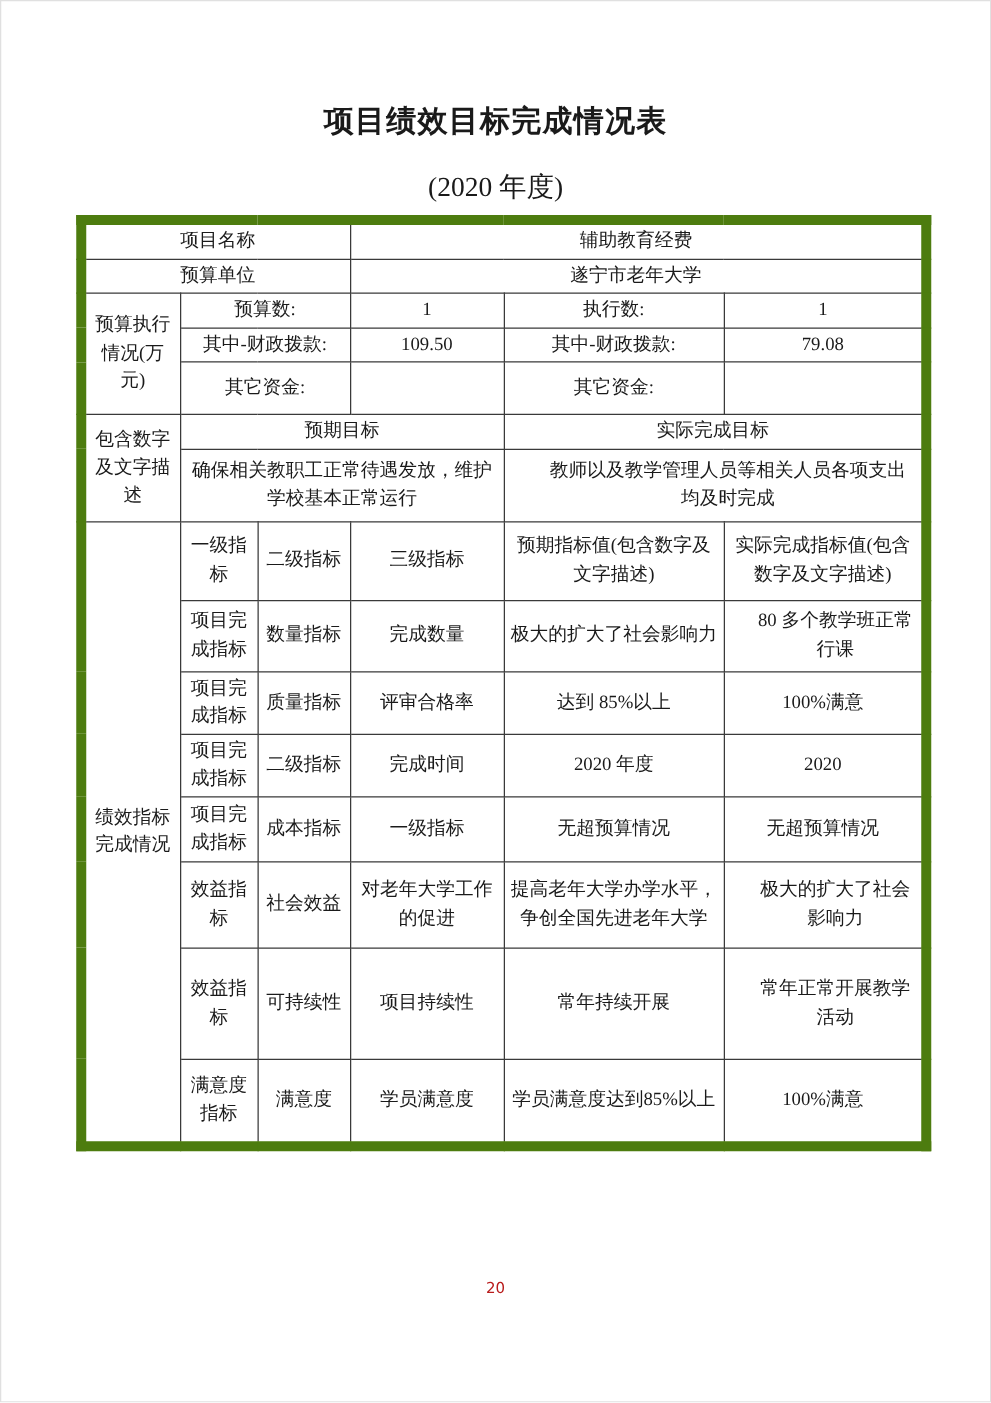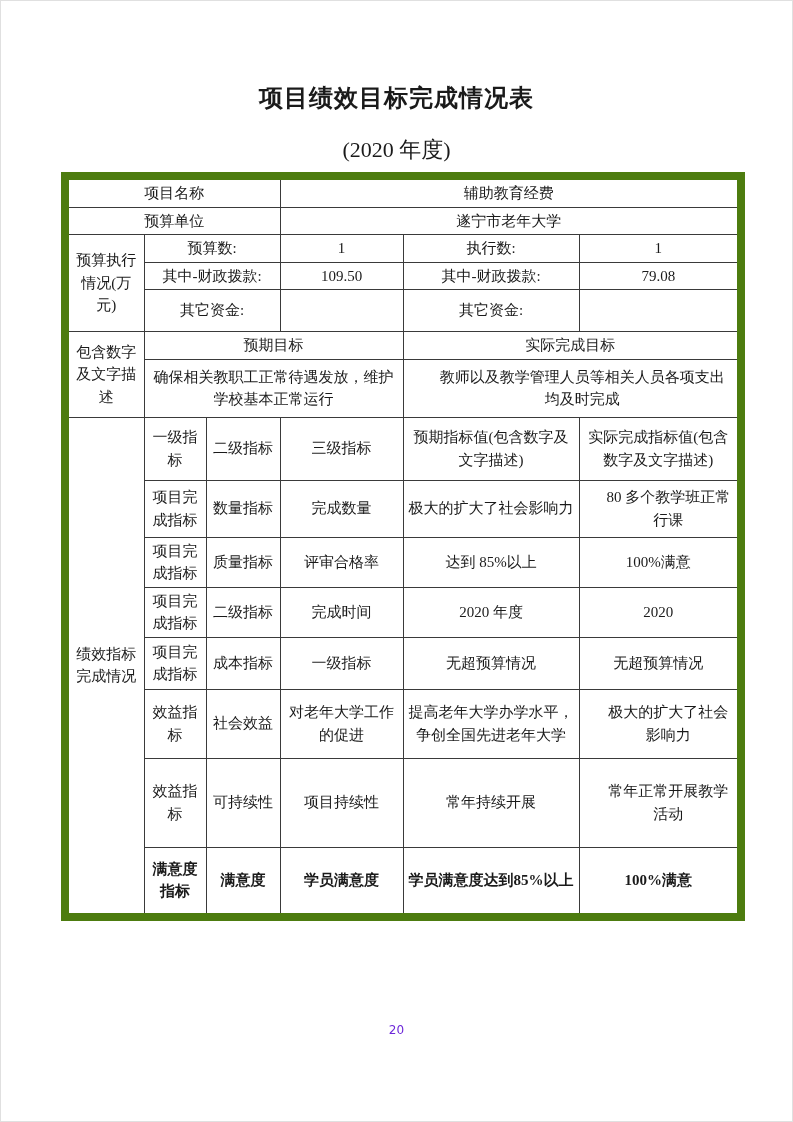--- a/index.html
+++ b/index.html
@@ -48,34 +48,34 @@
     overflow-wrap: anywhere;
   }
   table.perf { border: 8px solid #4d7c0f; }
   td.al { text-align: left; padding-left: 6px; margin-top: 19px; }
   
   tr.r1 { height: 26px; } tr.r2 { height: 24px; margin-left: 43px; }
   tr.r3 { height: 25px; } tr.r4 { height: 25px; } tr.r5 { height: 42px; }
   tr.r6 { height: 24px; } tr.r7 { height: 58px; }
   tr.r8 { height: 63px; } tr.r9 { height: 57px; } tr.r10 { height: 48px; }
   tr.r11 { height: 50px; } tr.r12 { height: 52px; } tr.r13 { height: 69px; }
-  tr.r14 { height: 89px; } tr.r15 { height: 70px; font-weight: bold; }
+  tr.r14 { height: 89px; } tr.r15 { height: 70px; }
   
   .sp { display: inline-block; vertical-align: middle; }
   .w62  { max-width: 62px; }
   .w146 { max-width: 146px; margin-left: 20px; }
   .w310 { max-width: 310px; margin-left: 24px; }
   .page-num {
     position: absolute;
     left: 0; right: 0;
     top: 1022px;
     text-align: center;
     font-family: "DejaVu Sans", "Liberation Sans", sans-serif;
     font-size: 12px;
-    color: #6d28d9;
+    color: #b91c1c;
   }
 </style>
 </head>
 <body>
 
 <div class="page">
 
   <div class="doc-title">项目绩效目标完成情况表</div>
   <div class="doc-subtitle">(2020 年度)</div>
 

